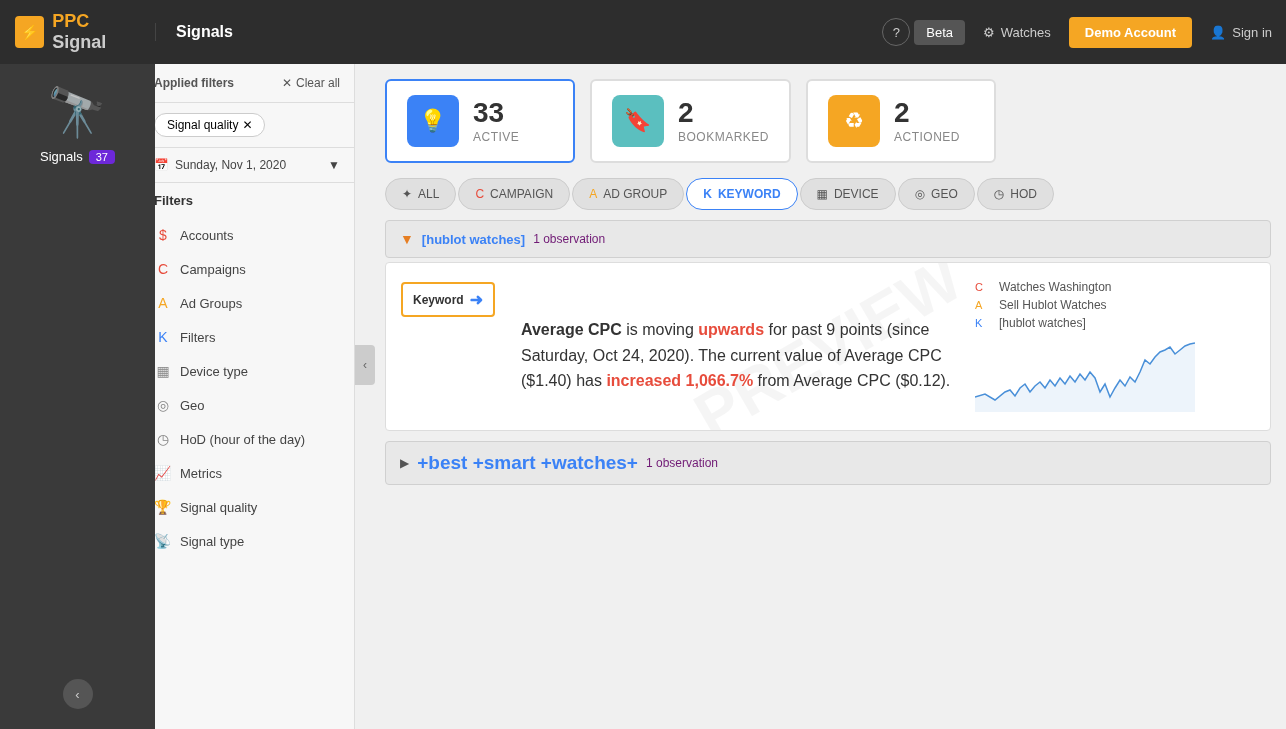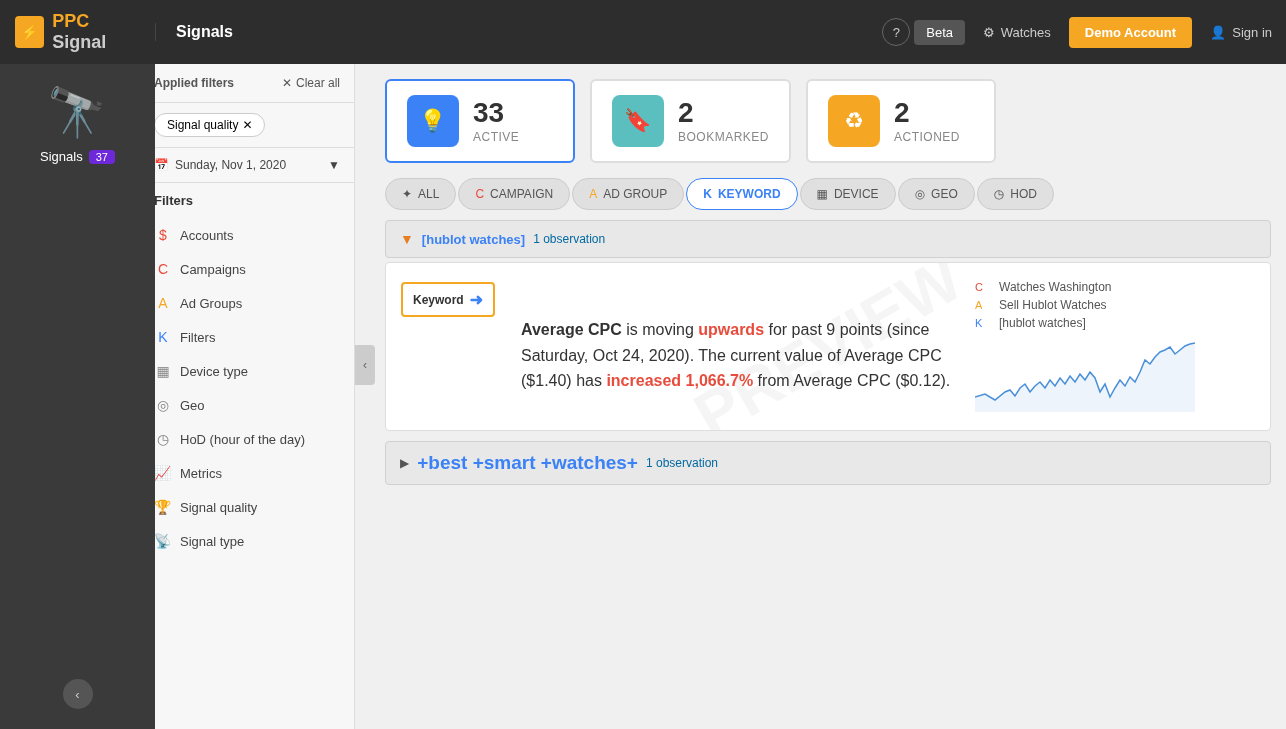--- a/index.html
+++ b/index.html
@@ -108,21 +108,21 @@
     .content-area { padding: 5px 15px; }
 
     
     .observation-row {
       display: flex; align-items: center; gap: 8px;
       background: #e8e8e8; border: 1px solid #d0d0d0; border-radius: 4px;
       padding: 10px 14px; margin-bottom: 4px; cursor: pointer;
     }
     .obs-arrow { color: #e67e22; font-size: 14px; }
     .obs-keyword { color: #3b82f6; font-size: 13px; font-weight: 600; }
-    .obs-count { font-size: 12px; color: #0369a1; }
+    .obs-count { font-size: 12px; color: #701a75; }
 
     
     .signal-card {
       background: #fff; border: 1px solid #ddd; border-radius: 4px;
       padding: 15px; margin-bottom: 10px; position: relative; overflow: hidden;
     }
     .watermark {
       position: absolute; top: 50%; left: 50%; transform: translate(-50%, -50%) rotate(-30deg);
       font-size: 64px; font-weight: 900; color: rgba(0,0,0,0.04); pointer-events: none;
       white-space: nowrap; z-index: 0;

